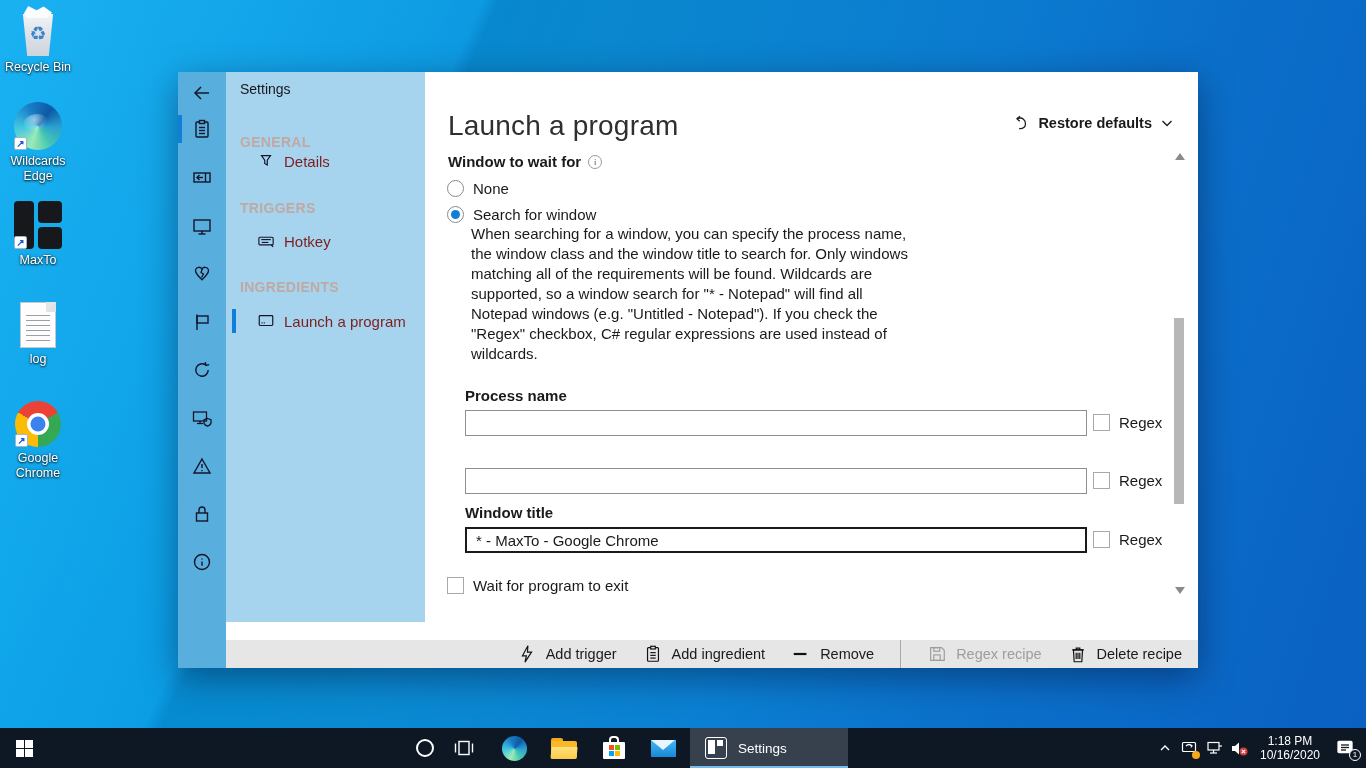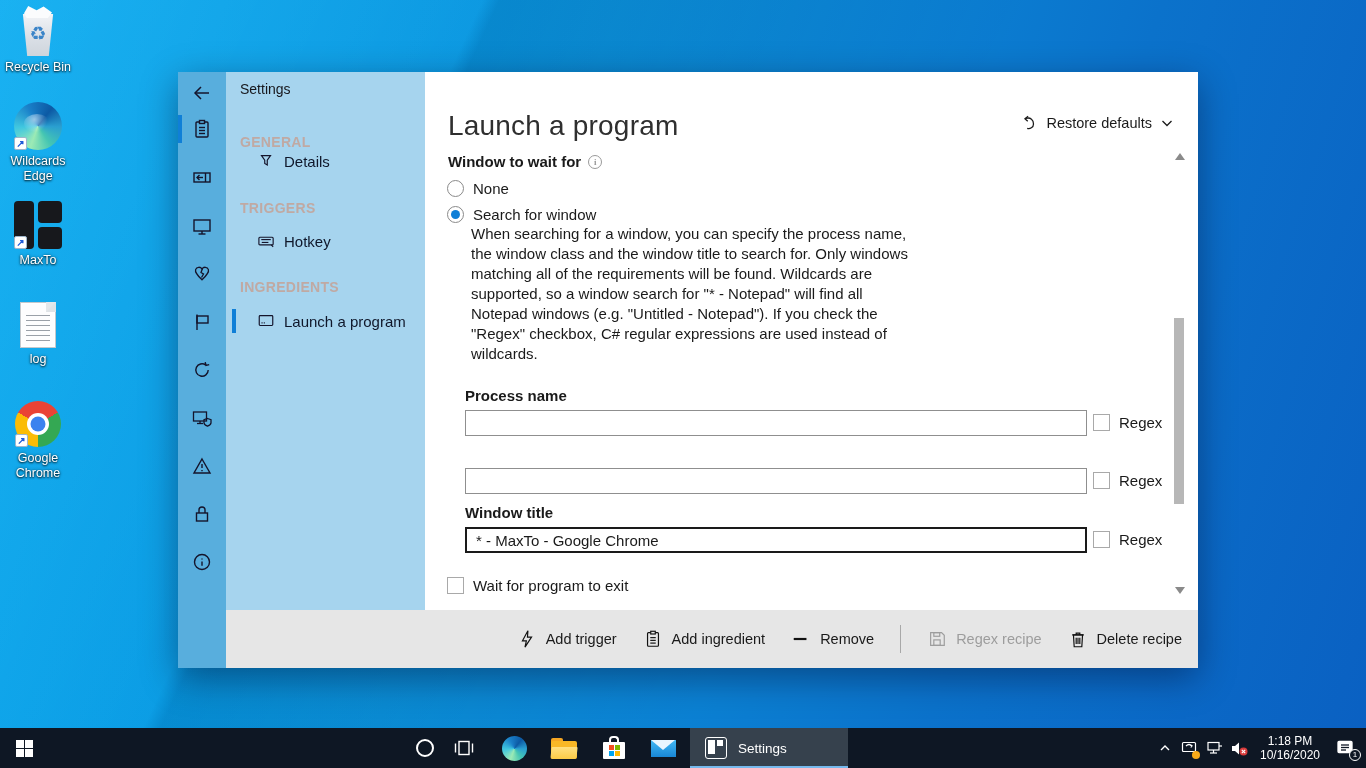--- a/index.html
+++ b/index.html
@@ -58,29 +58,29 @@
   .app-window { position:absolute; left:178px; top:72px; width:1020px; height:596px;
     background:#fff; box-shadow:0 10px 34px rgba(0,0,30,0.4); }
   .rail { position:absolute; left:0; top:0; width:48px; height:596px; background:#58aedd; }
   .rail-btn { position:absolute; left:0; width:48px; height:30px; display:flex; align-items:center; justify-content:center; }
   .rail-sel { position:absolute; left:0; width:4px; height:28px; background:#0f7fd7; }
   .nav-panel { position:absolute; left:48px; top:0; width:199px; height:550px; background:#a6d4ee; }
   .nav-title { position:absolute; left:14px; top:9px; font-size:14px; color:#17171c; }
   .nav-section { position:absolute; left:14px; font-size:14px; font-weight:bold; color:#c0a9a3; letter-spacing:0.3px; }
   .nav-item { position:absolute; left:0; width:199px; height:34px; display:flex; align-items:center; }
   .nav-item .ic { margin-left:30px; width:20px; display:flex; justify-content:center; }
-  .nav-item .lbl { margin-left:8px; font-size:15px; color:#0f172a; }
+  .nav-item .lbl { margin-left:8px; font-size:15px; color:#7f1d1d; }
   .nav-item .selbar { position:absolute; left:6px; top:5px; width:4px; height:24px; background:#0f7fd7; }
 
   .titlebar-controls { position:absolute; top:6px; right:10px; display:flex; }
   .tb-btn { width:46px; height:26px; display:flex; align-items:center; justify-content:center; }
 
   .content { position:absolute; left:247px; top:0; width:773px; height:550px; background:#fff; overflow:hidden; }
   .page-h1 { position:absolute; left:23px; top:38px; font-size:28px; font-weight:300; color:#2f2f2f; letter-spacing:0.2px; }
-  .restore { position:absolute; top:42px; right:24px; display:flex; align-items:center; gap:8px; font-size:14.5px; color:#1a1a1a; }
+  .restore { position:absolute; top:42px; right:24px; display:flex; align-items:center; gap:8px; font-size:14.5px; color:#1a1a1a;font-weight:bold; }
   .sect-label { position:absolute; left:23px; top:81px; font-size:15px; font-weight:bold; color:#1a1a1a; display:flex; align-items:center; gap:7px; }
   .info-dot { width:14px; height:14px; border:1px solid #9a9a9a; border-radius:50%; color:#9a9a9a;
     font-size:9px; line-height:12px; text-align:center; font-family:"Liberation Serif",serif; }
   .radio-row { position:absolute; left:22px; display:flex; align-items:flex-start; gap:9px; font-size:15px; color:#1a1a1a; }
   .radio { width:17px; height:17px; border:1px solid #8a8a8a; border-radius:50%; background:#fff; position:relative; }
   .radio.sel::after { content:""; position:absolute; left:3px; top:3px; width:9px; height:9px; border-radius:50%; background:#0f7fd7; }
   .desc { position:absolute; left:46px; top:152px; width:444px; font-size:15px; line-height:20px; color:#1a1a1a; }
   .field-label { position:absolute; left:40px; font-size:15px; font-weight:bold; color:#1a1a1a; }
   .field-input { position:absolute; left:40px; width:622px; height:26px; border:1px solid #8f8f8f;
     font-size:15px; padding:0 6px; color:#1a1a1a; background:#fff; font-family:"Liberation Sans",sans-serif; outline:none; }
@@ -89,21 +89,21 @@
   .cb { width:17px; height:17px; border:1px solid #a9a9a9; background:#fff; }
   .wait-row { position:absolute; left:22px; top:505px; display:flex; align-items:center; gap:9px; font-size:15px; color:#1a1a1a; }
 
   .vscroll { position:absolute; left:749px; top:76px; width:12px; height:448px; }
   .arr-up { position:absolute; left:1px; top:5px; width:0; height:0; border-left:5px solid transparent;
     border-right:5px solid transparent; border-bottom:7px solid #8a8a8a; }
   .arr-dn { position:absolute; left:1px; bottom:2px; width:0; height:0; border-left:5px solid transparent;
     border-right:5px solid transparent; border-top:7px solid #8a8a8a; }
   .thumb { position:absolute; left:0; top:170px; width:10px; height:186px; background:#b7b7b7; }
 
-  .toolbar { position:absolute; left:48px; bottom:0; width:972px; height:58px; background:#e6e6e6;
+  .toolbar { position:absolute; left:48px; bottom:0; width:972px; height:28px; background:#e6e6e6;
     display:flex; align-items:center; justify-content:flex-end; gap:26px; padding-right:16px; }
   .tool-btn { display:flex; align-items:center; gap:9px; font-size:14.5px; color:#1a1a1a; }
   .tool-btn.disabled { color:#9d9d9d; }
   .tool-div { width:1px; height:28px; background:#a8a8a8; }
 
   
   .taskbar { position:absolute; left:0; bottom:0; width:1366px; height:40px; background:#0e1724; }
   .tb-start { position:absolute; left:0; top:0; width:48px; height:40px; display:flex; align-items:center; justify-content:center; }
   .win-logo { width:17px; height:17px; display:grid; grid-template-columns:8px 8px; grid-template-rows:8px 8px; gap:1px; }
   .win-logo div { background:#fff; }

